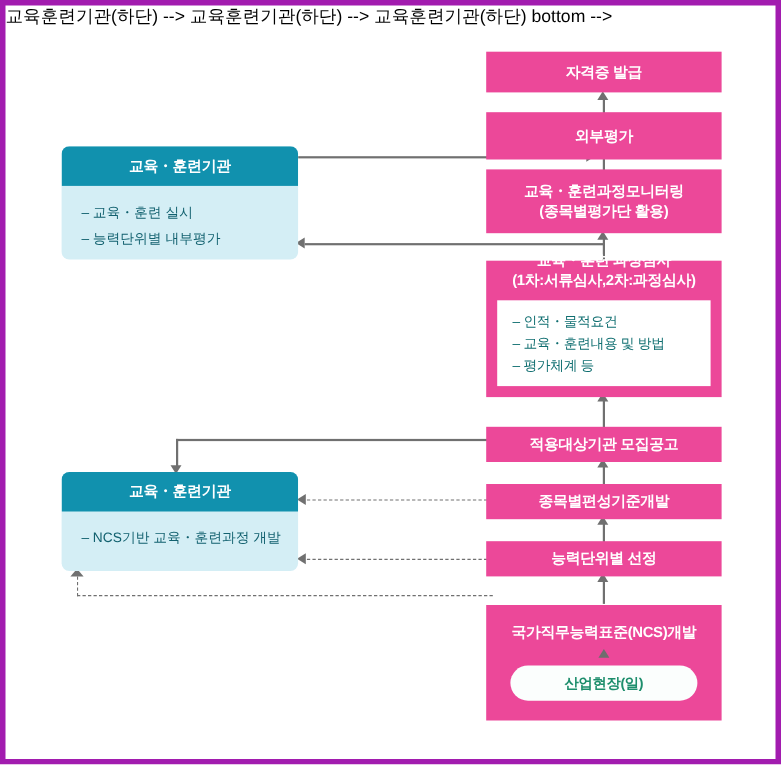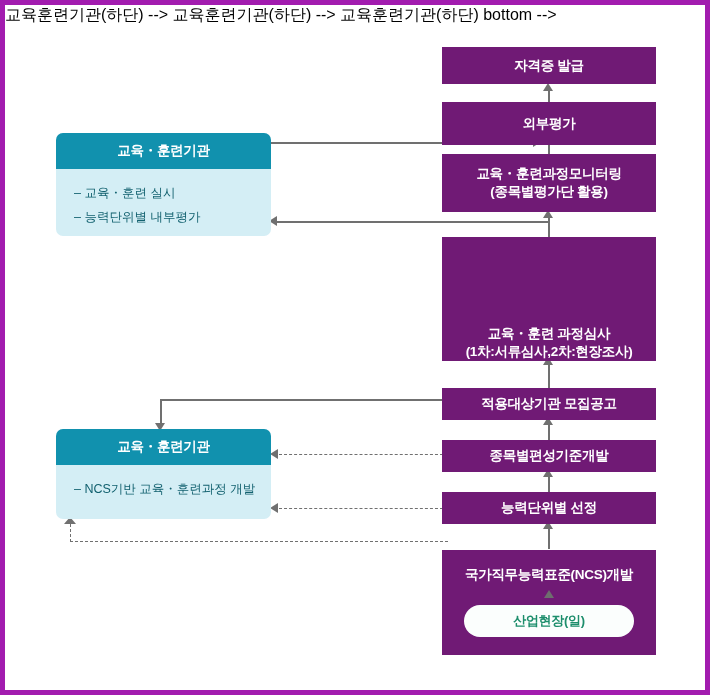--- a/index.html
+++ b/index.html
@@ -17,21 +17,21 @@
     height: 695px;
     background: #ffffff;
     overflow: hidden;
     box-sizing: border-box;
     border: 5px solid #a21caf;
   }
 
   
   .gbox {
     position: absolute;
-    background: #701a75;
+    background: #ec4899;
     color: #ffffff;
     font-weight: bold;
     display: flex;
     flex-direction: column;
     align-items: center;
     justify-content: center;
     text-align: center;
     box-sizing: border-box;
     letter-spacing: -0.3px;
   }
@@ -233,21 +233,26 @@
 
   
   <div class="gbox" style="left:437px; top:149px; width:214px; height:58px;">
     <span class="line gtitle">교육・훈련과정모니터링</span>
     <span class="line gtitle">(종목별평가단 활용)</span>
   </div>
 
   
   <div class="gbox with-panel" style="left:437px; top:232px; width:214px; height:124px;">
     <span class="line gtitle">교육・훈련 과정심사</span>
-    <span class="line gtitle">(1차:서류심사,2차:현장조사)</span>
+    <span class="line gtitle">(1차:서류심사,2차:과정심사)</span>
+    <div class="wpanel">
+      <span class="li">– 인적・물적요건</span>
+      <span class="li">– 교육・훈련내용 및 방법</span>
+      <span class="li">– 평가체계 등</span>
+    </div>
   </div>
 
   
   <div class="gbox" style="left:437px; top:383px; width:214px; height:32px;">
     <span class="line gtitle">적용대상기관 모집공고</span>
   </div>
 
   
   <div class="gbox" style="left:437px; top:435px; width:214px; height:32px;">
     <span class="line gtitle">종목별편성기준개발</span>

